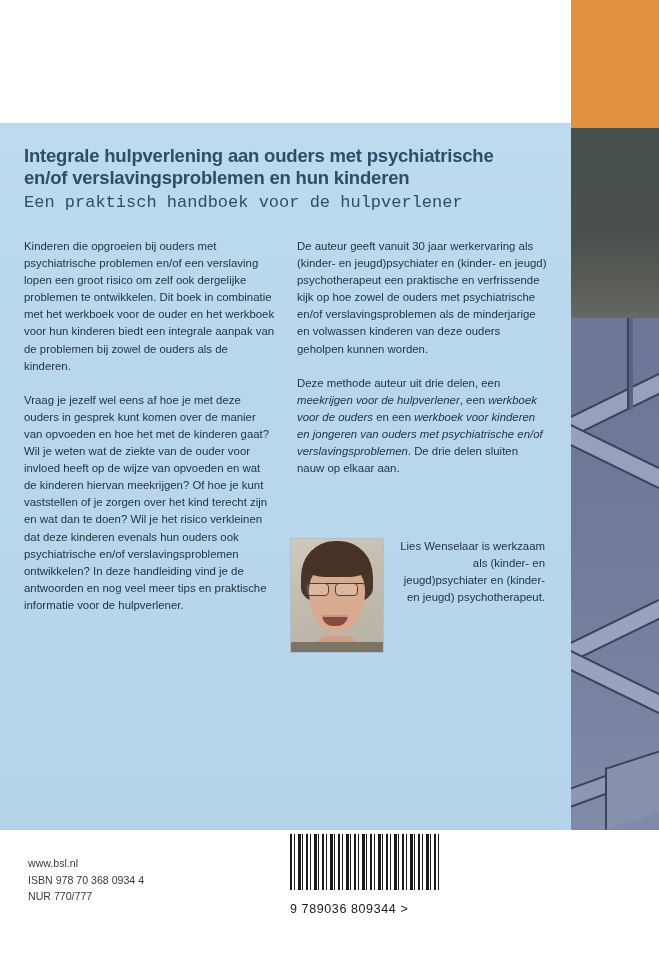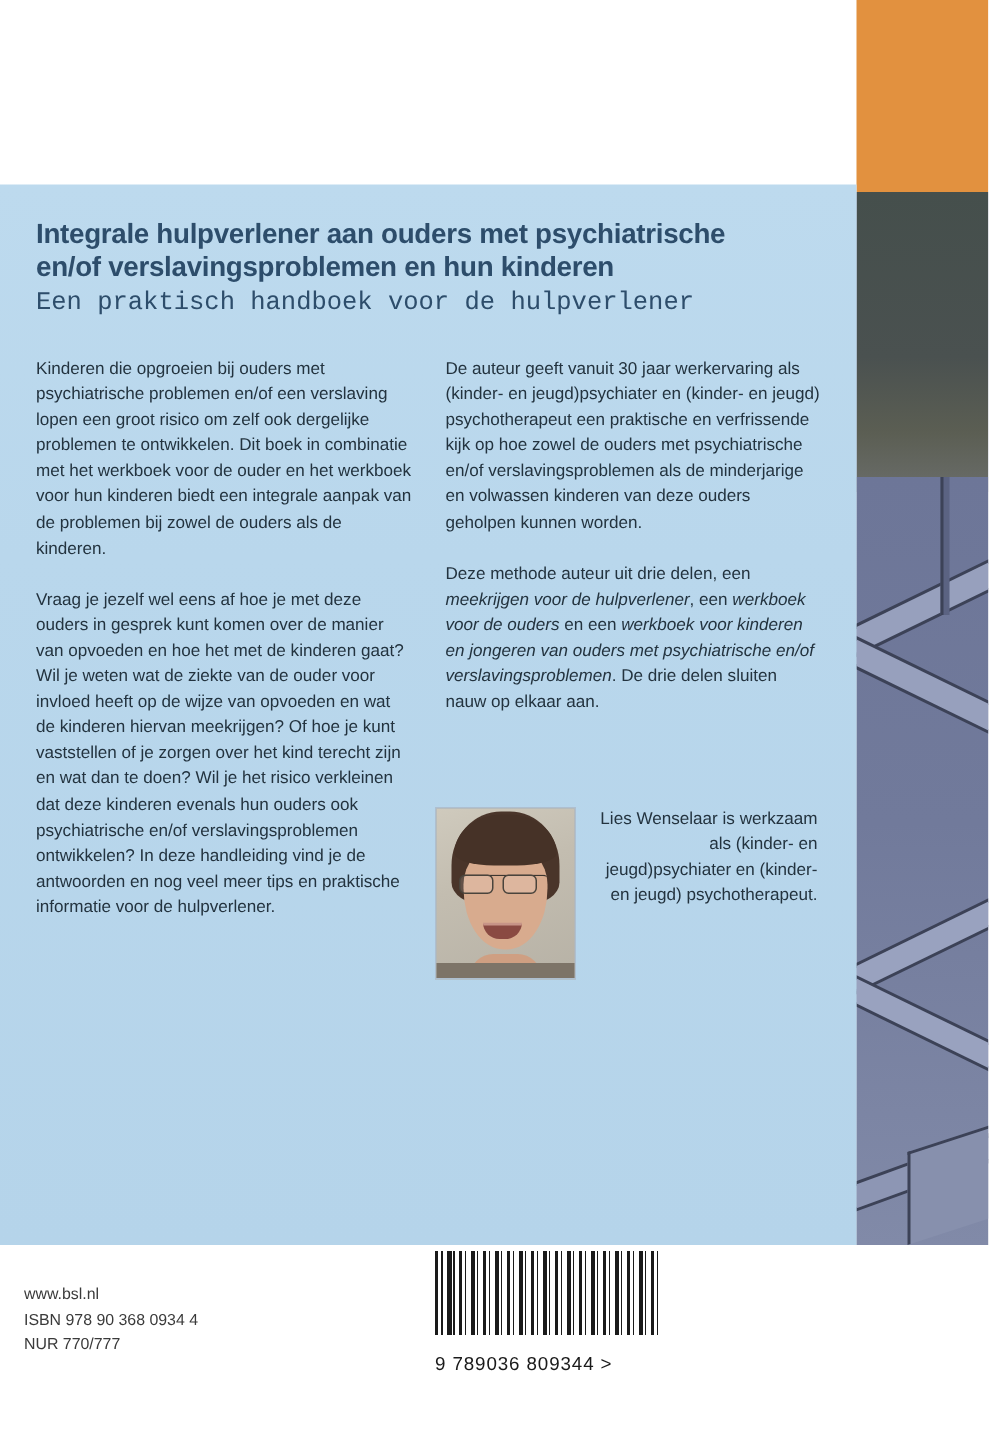--- a/index.html
+++ b/index.html
@@ -245,21 +245,21 @@
   .author-text p {
     margin: 0;
     font-size: 11.4px;
     line-height: 17.1px;
     color: #23333f;
   }
 
   
   .footer-info {
     position: absolute;
-    left: 16px;
+    left: 28px;
     top: 855px;
     font-size: 10.6px;
     line-height: 16.5px;
     color: #3a3a3a;
   }
   .footer-info div { white-space: nowrap; }
 
   
   .barcode-area {
     position: absolute;
@@ -305,21 +305,21 @@
       <div class="chev c3"></div>
       <div class="chev c4"></div>
       <div class="chev c5"></div>
       <div class="bottom-box"></div>
     </div>
   </div>
 
   <div class="blue-panel"></div>
 
   <div class="title-block">
-    <div class="title-main">Integrale hulpverlener aan ouders met psychiatrische</div>
+    <div class="title-main">Integrale hulpverlening aan ouders met psychiatrische</div>
     <div class="title-main">en/of verslavingsproblemen en hun kinderen</div>
     <div class="title-sub">Een praktisch handboek voor de hulpverlener</div>
   </div>
 
   <div class="columns">
 
     <div class="col">
       <p>Kinderen die opgroeien bij ouders met psychiatrische problemen en/of een verslaving lopen een groot risico om zelf ook dergelijke problemen te ontwikkelen. Dit boek in combinatie met het werkboek voor de ouder en het werkboek voor hun kinderen biedt een integrale aanpak van de problemen bij zowel de ouders als de kinderen.</p>
       <p>Vraag je jezelf wel eens af hoe je met deze ouders in gesprek kunt komen over de manier van opvoeden en hoe het met de kinderen gaat? Wil je weten wat de ziekte van de ouder voor invloed heeft op de wijze van opvoeden en wat de kinderen hiervan meekrijgen? Of hoe je kunt vaststellen of je zorgen over het kind terecht zijn en wat dan te doen? Wil je het risico verkleinen dat deze kinderen evenals hun ouders ook psychiatrische en/of verslavingsproblemen ontwikkelen? In deze handleiding vind je de antwoorden en nog veel meer tips en praktische informatie voor de hulpverlener.</p>
     </div>
@@ -344,21 +344,21 @@
       <div class="mouth"></div>
       <div class="shirt"></div>
     </div>
     <div class="author-text">
       <p>Lies Wenselaar is werkzaam als (kinder- en jeugd)psychiater en (kinder- en jeugd) psychotherapeut.</p>
     </div>
   </div>
 
   <div class="footer-info">
     <div>www.bsl.nl</div>
-    <div>ISBN 978 90 368 0934 4</div>
+    <div>ISBN 978 70 368 0934 4</div>
     <div>NUR 770/777</div>
   </div>
 
   <div class="barcode-area">
     <div class="barcode-bars"></div>
     <div class="barcode-digits">9  789036  809344  &gt;</div>
   </div>
 
 </div>
 

